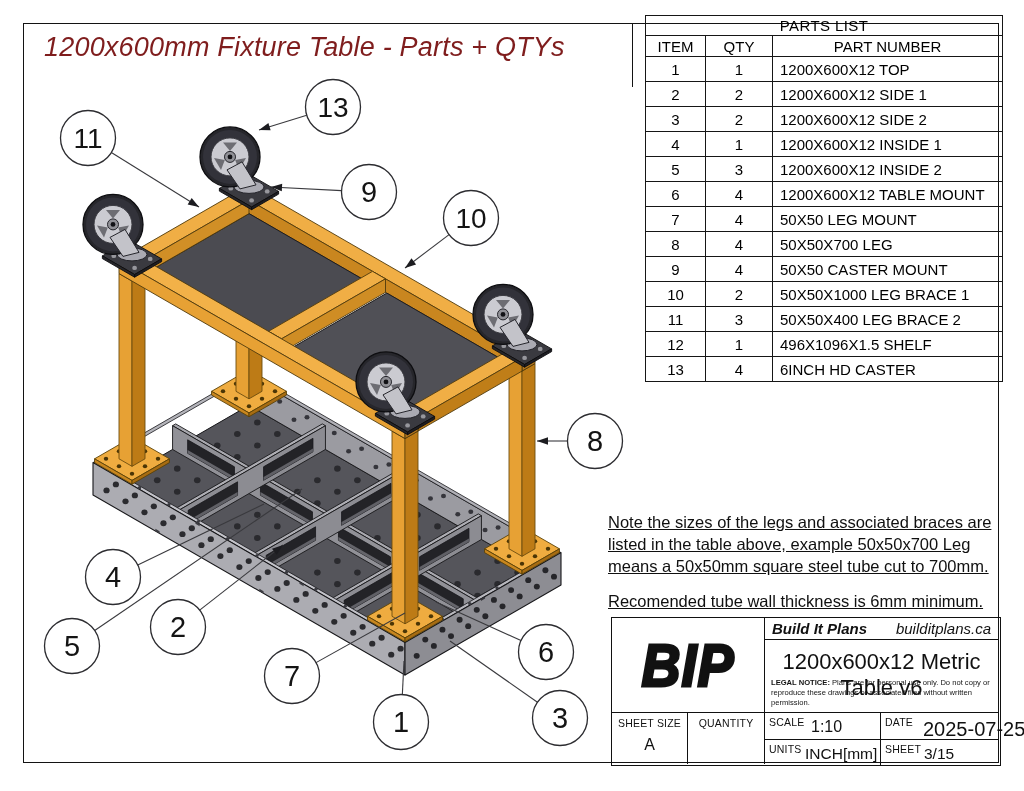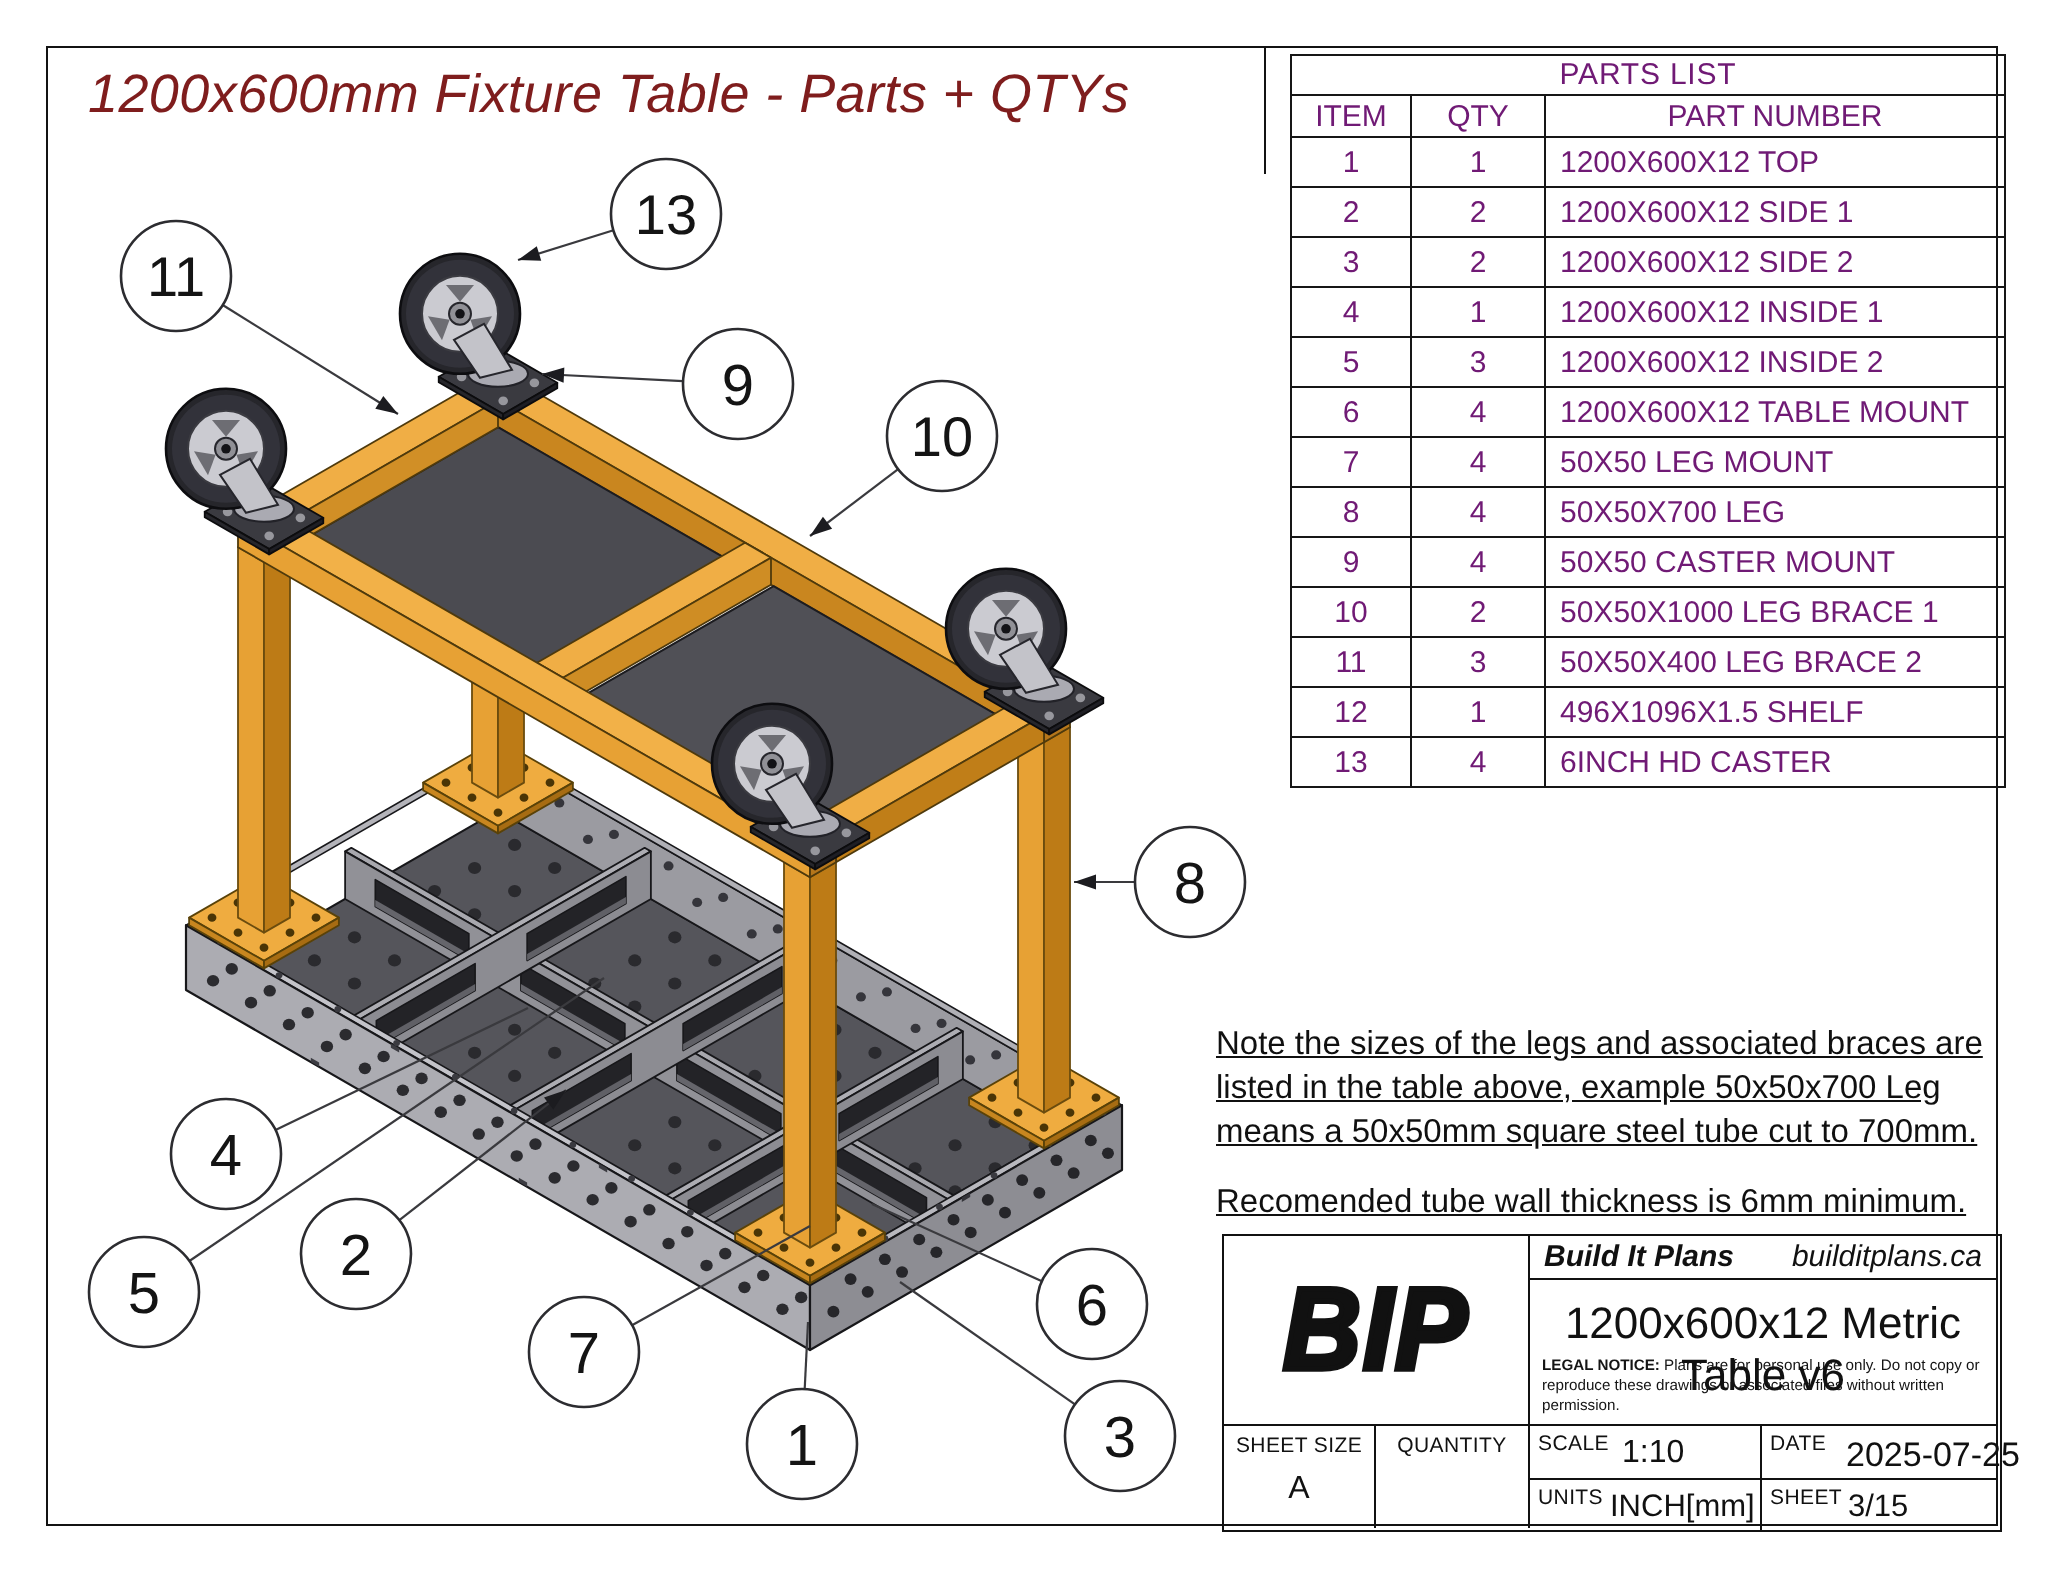--- a/index.html
+++ b/index.html
@@ -6,21 +6,21 @@
   .sheet{
     position:relative;width:1024px;height:791px;background:#ffffff;
     font-family:"Liberation Sans",sans-serif;overflow:hidden;margin:0 auto;
   }
   .page-frame{position:absolute;left:23px;top:23px;width:976px;height:740px;border:1.6px solid #131313;box-sizing:border-box;}
   .stub-line{position:absolute;left:632px;top:24px;height:63px;width:0;border-left:1.5px solid #131313;}
   .sheet-title{position:absolute;left:44px;top:32px;font-size:27px;font-style:italic;color:#7f1d1d;letter-spacing:.2px;white-space:nowrap;}
   #scene{position:absolute;left:0;top:0;}
 
   
-  .parts{position:absolute;left:645px;top:27px;border-collapse:collapse;table-layout:fixed;color:#701a75;padding-left:45px;}
+  .parts{position:absolute;left:645px;top:15px;border-collapse:collapse;table-layout:fixed;color:#000000;padding-left:45px;}
   .parts th,.parts td{border:1.5px solid #161616;padding:0;font-weight:400;font-size:15px;text-align:center;overflow:hidden;}
   .parts th.ttl{height:19px;letter-spacing:.4px;}
   .parts tr.hdr th{height:20px;}
   .parts td{height:24px;}
   .parts td.pn{text-align:left;padding-left:7px;white-space:nowrap;}
 
   
   .notes{position:absolute;left:608px;top:498px;width:406px;font-size:16.5px;line-height:1.32;color:#101010;}
   .notes p{margin:14px 0 10px 0;text-decoration:underline;}
 
@@ -41,21 +41,21 @@
   .c-qty{left:76px;top:0;width:77px;height:100%;border-right:1.5px solid #111;text-align:center;}
   .lab{font-size:10.5px;letter-spacing:.2px;}
   .c-ss .lab,.c-qty .lab{display:block;margin-top:4px;}
   .c-ss .val{display:block;margin-top:7px;font-size:16px;}
   .c-scale{left:153px;top:0;width:115px;height:26px;}
   .c-date{left:268px;top:0;width:118.6px;height:26px;border-left:1.5px solid #111;}
   .c-units{left:153px;top:26px;width:115px;height:25.6px;border-top:1.5px solid #111;}
   .c-sheet{left:268px;top:26px;width:118.6px;height:25.6px;border-top:1.5px solid #111;border-left:1.5px solid #111;}
   .kv .lab{position:absolute;left:4px;top:3px;}
   .kv .val{position:absolute;left:46px;top:5px;font-size:16px;white-space:nowrap;}
-  .c-date .val{left:42px;font-size:17px;}
+  .c-date .val{left:42px;font-size:20px;}
   .c-units .val{left:40px;font-size:15.5px;}
   .c-sheet .val{left:43px;font-size:15.5px;}
 </style>
 </head>
 <body>
 
 <div class="sheet">
   <div class="page-frame"></div>
   <div class="stub-line"></div>
 

